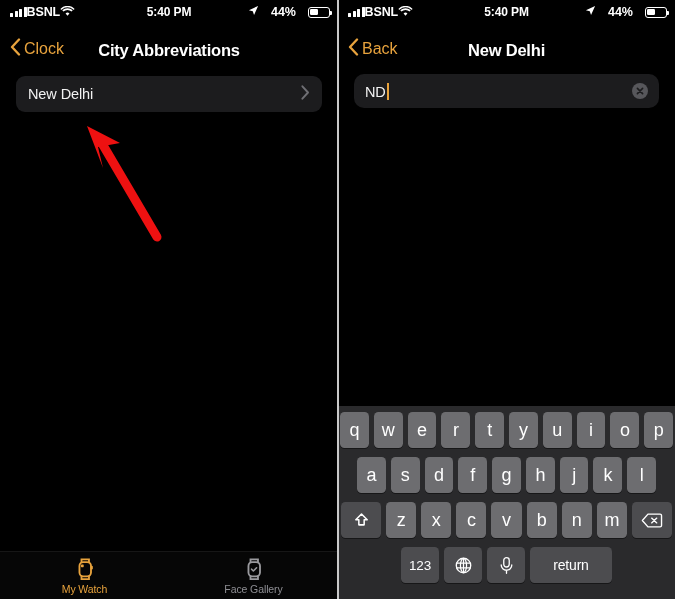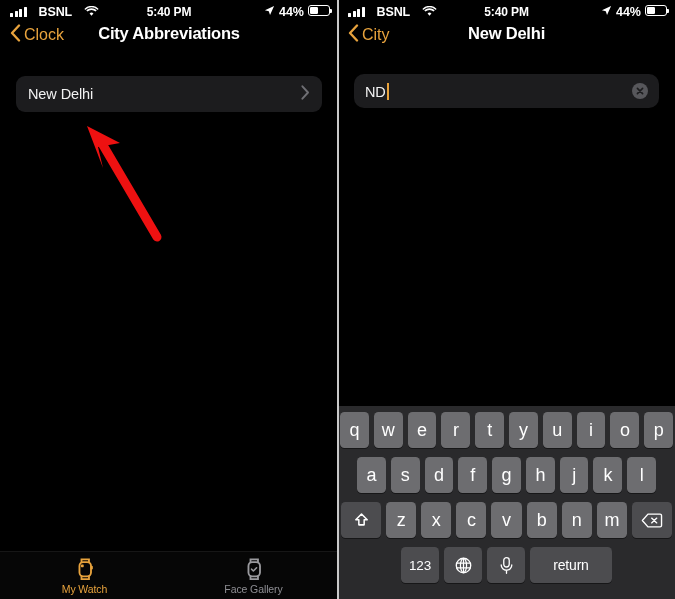--- a/index.html
+++ b/index.html
@@ -16,27 +16,27 @@
   .divider {
     position:absolute; left:337px; top:0; width:2px; height:599px;
     background:#c9c9c9; z-index:40;
   }
 
   
   .statusbar {
     height:24px; display:flex; align-items:center;
     padding:0 8px 0 10px; color:#fff; position:relative;
   }
-  .sb-left { display:flex; align-items:center; gap:12px; }
+  .sb-left { display:flex; align-items:center; gap:0; }
   .sb-center {
     position:absolute; left:0; right:0; text-align:center;
     font-size:12px; font-weight:600; letter-spacing:-.1px; pointer-events:none;
   }
   .sb-right {
-    margin-left:auto; display:flex; align-items:flex-start; gap:4px;
+    margin-left:auto; display:flex; align-items:center; gap:12px;
     font-size:12.5px; font-weight:600; z-index:2;
   }
   .carrier { font-size:12.5px; font-weight:600; letter-spacing:-.1px; }
   .bars { display:flex; align-items:flex-end; gap:1.5px; height:10px; }
   .bars i { width:3px; background:#fff; border-radius:.5px; display:block; }
   .bars i:nth-child(1){ height:4px; }
   .bars i:nth-child(2){ height:6px; }
   .bars i:nth-child(3){ height:8px; }
   .bars i:nth-child(4){ height:10px; }
   .battery {
@@ -44,21 +44,21 @@
     position:relative; display:flex; align-items:center; padding:1.3px;
   }
   .battery::after {
     content:""; position:absolute; right:-3.4px; top:3px;
     width:2px; height:4px; background:#fff; border-radius:0 1px 1px 0;
   }
   .battery .fill { height:100%; width:42%; background:#fff; border-radius:1.2px; }
 
   
   .navbar {
-    height:36px; position:relative; display:flex; align-items:flex-start;
+    height:36px; position:relative; display:flex; align-items:flex-end;
     padding:0 10px;
   }
   .nav-back {
     display:flex; align-items:center; gap:3px;
     color:#e8a33d; font-size:16px; z-index:2; cursor:pointer;
   }
   .nav-title {
     position:absolute; left:0; right:0; text-align:center;
     color:#fff; font-size:16.5px; font-weight:700; letter-spacing:-.2px;
     pointer-events:none;
@@ -268,21 +268,21 @@
       </div>
     </div>
 
     <div class="navbar">
       <div class="nav-back">
         <span>
           <svg width="11" height="18" viewBox="0 0 11 18">
               <path d="M9 1.5L2 9l7 7.5" stroke="#e8a33d" stroke-width="2.3" fill="none" stroke-linecap="round" stroke-linejoin="round"></path>
             </svg>
         </span>
-        <span>City</span>
+        <span>Back</span>
       </div>
       <div class="nav-title">New Delhi</div>
     </div>
 
     <div class="search-wrap">
       <div class="searchfield">
         <span class="search-text">
           <span>ND</span>
           <span class="caret"></span>
         </span>

